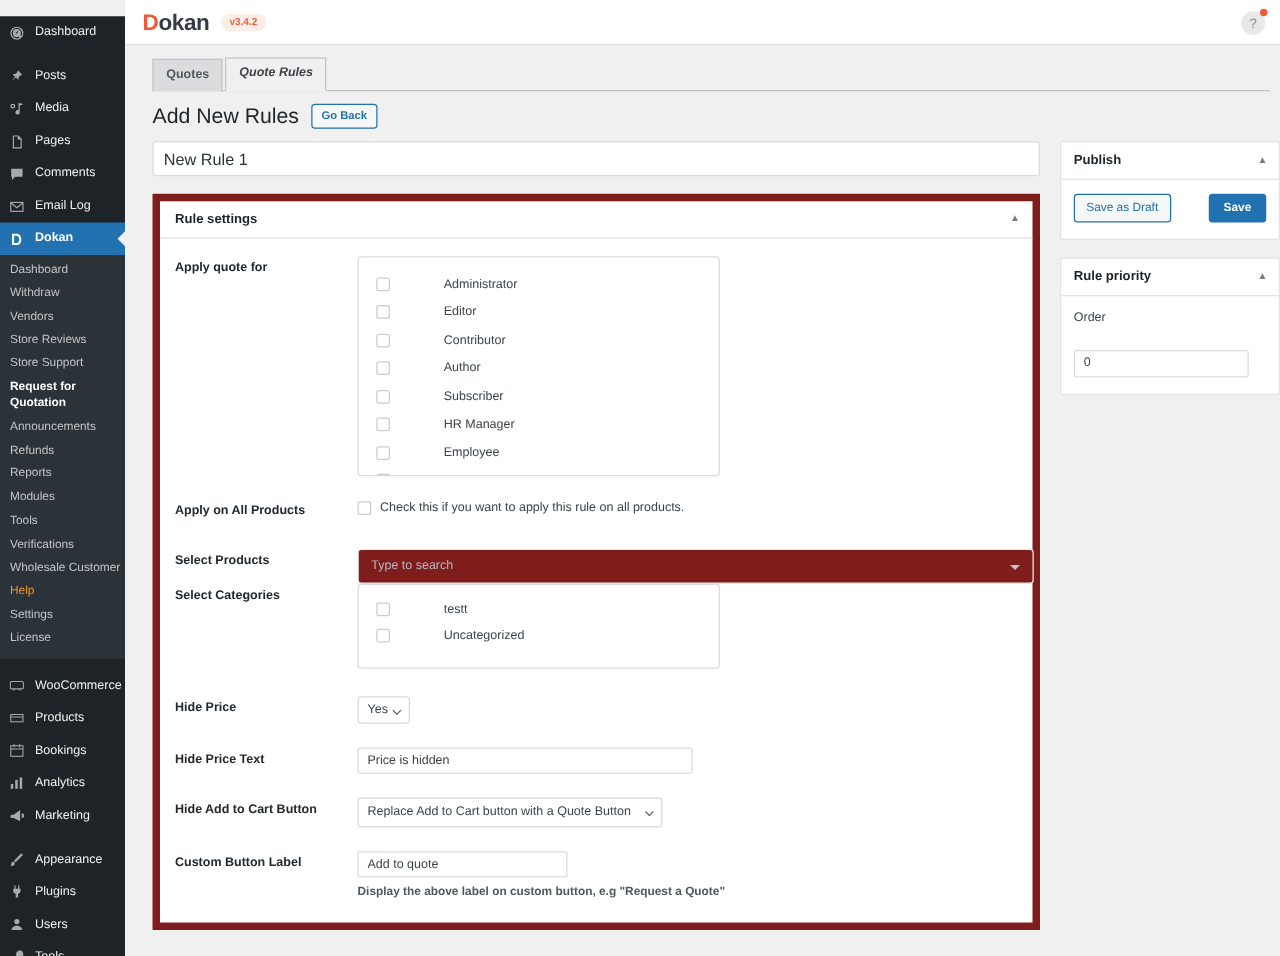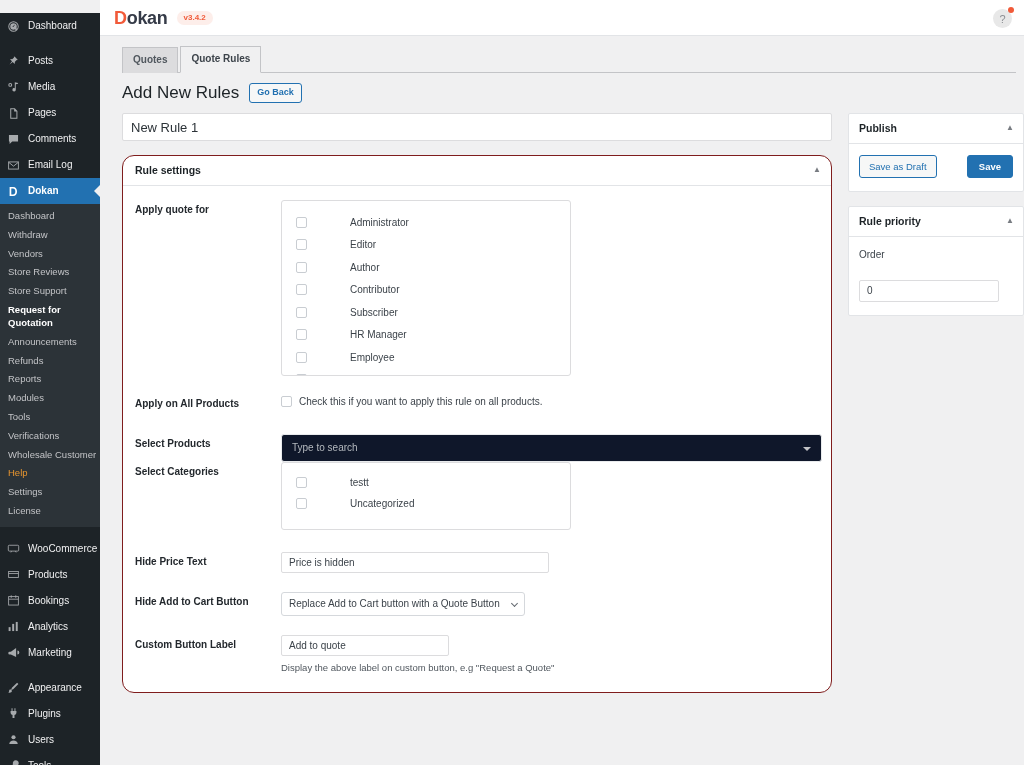--- a/index.html
+++ b/index.html
@@ -128,20 +128,21 @@
     background: #dcdcde;
     border: 1px solid #c3c4c7;
     border-bottom: none;
     cursor: pointer;
     line-height: 1.4;
   }
   .nav-tab.nav-tab-active {
     background: #f0f0f1;
     border-bottom: 1px solid #f0f0f1;
     color: #3c434a;
+    font-style: italic;
   }
 
   
   .page-title-row {
     display: flex; align-items: center;
     padding: 9px 0 9px 8px;
     margin-left: 14px;
   }
   .page-title {
     font-size: 17px; font-weight: 400;
@@ -176,23 +177,23 @@
     border: 1px solid #dcdcde;
     background: #fff;
     border-radius: 2px;
     outline: none;
     font-family: "Liberation Sans", sans-serif;
   }
 
   
   .postbox {
     background: #fff;
-    border: 1px solid #7f1d1d;
+    border: 6px solid #7f1d1d;
     margin-top: 14px;
-    border-radius: 12px;
+    border-radius: 0;
   }
   .postbox-header {
     display: flex; align-items: center; justify-content: space-between;
     border-bottom: 1px solid #e2e4e7;
     padding: 7px 10px 7px 12px;
   }
   .postbox-title {
     font-size: 10.5px; font-weight: 700;
     color: #1d2327; line-height: 1.4;
   }
@@ -246,21 +247,21 @@
     font-size: 10px; color: #3c434a;
     padding-top: 2px;
   }
   .inline-check .cb { margin-right: 7px; }
 
   
   .select-search {
     width: 541px; height: 28px;
     border: 1px solid #e9ebed;
     border-radius: 3px;
-    background: #0f172a;
+    background: #7f1d1d;
     display: flex; align-items: center;
     padding: 0 10px;
     font-size: 10px; color: #b4b9be;
     position: relative;
     cursor: text;
   }
   .select-search .caret {
     position: absolute; right: 10px; top: 12px;
     width: 0; height: 0;
     border-left: 4px solid transparent;
@@ -299,21 +300,21 @@
     font-size: 10px; color: #3c434a;
     height: 21px;
     padding: 0 7px;
     outline: none;
     font-family: "Liberation Sans", sans-serif;
   }
   .in-hideprice { width: 268px; }
   .in-custombtn { width: 168px; }
   .field-help {
     font-size: 9.5px; color: #50575e;
-    margin-top: 5px; line-height: 1.4;
+    margin-top: 5px; line-height: 1.4; font-weight: bold;
   }
 
   
   .side-box {
     background: #fff;
     border: 1px solid #e2e4e7;
     border-radius: 2px;
     margin-bottom: 14px;
   }
   .side-head {
@@ -593,25 +594,25 @@
                 <div class="cb-row">
                   <span class="cb"></span>
                   <span>Administrator</span>
                 </div>
                 <div class="cb-row">
                   <span class="cb"></span>
                   <span>Editor</span>
                 </div>
                 <div class="cb-row">
                   <span class="cb"></span>
+                  <span>Contributor</span>
+                </div>
+                <div class="cb-row">
+                  <span class="cb"></span>
                   <span>Author</span>
-                </div>
-                <div class="cb-row">
-                  <span class="cb"></span>
-                  <span>Contributor</span>
                 </div>
                 <div class="cb-row">
                   <span class="cb"></span>
                   <span>Subscriber</span>
                 </div>
                 <div class="cb-row">
                   <span class="cb"></span>
                   <span>HR Manager</span>
                 </div>
                 <div class="cb-row">
@@ -655,20 +656,29 @@
                   <span>testt</span>
                 </div>
                 <div class="cb-row">
                   <span class="cb"></span>
                   <span>Uncategorized</span>
                 </div>
               </div>
             </div>
           </div>
 
+          <div class="frow" style="margin-bottom:19px;">
+            <div class="flabel">Hide Price</div>
+            <div class="ffield">
+              <div class="sel sel-yes">
+                <span>Yes</span>
+                <span class="chev"></span>
+              </div>
+            </div>
+          </div>
 
           <div class="frow" style="margin-bottom:19px;">
             <div class="flabel">Hide Price Text</div>
             <div class="ffield">
               <input class="tinput in-hideprice" type="text" value="Price is hidden" style="">
             </div>
           </div>
 
           <div class="frow" style="margin-bottom:19px;">
             <div class="flabel">Hide Add to Cart Button</div>

